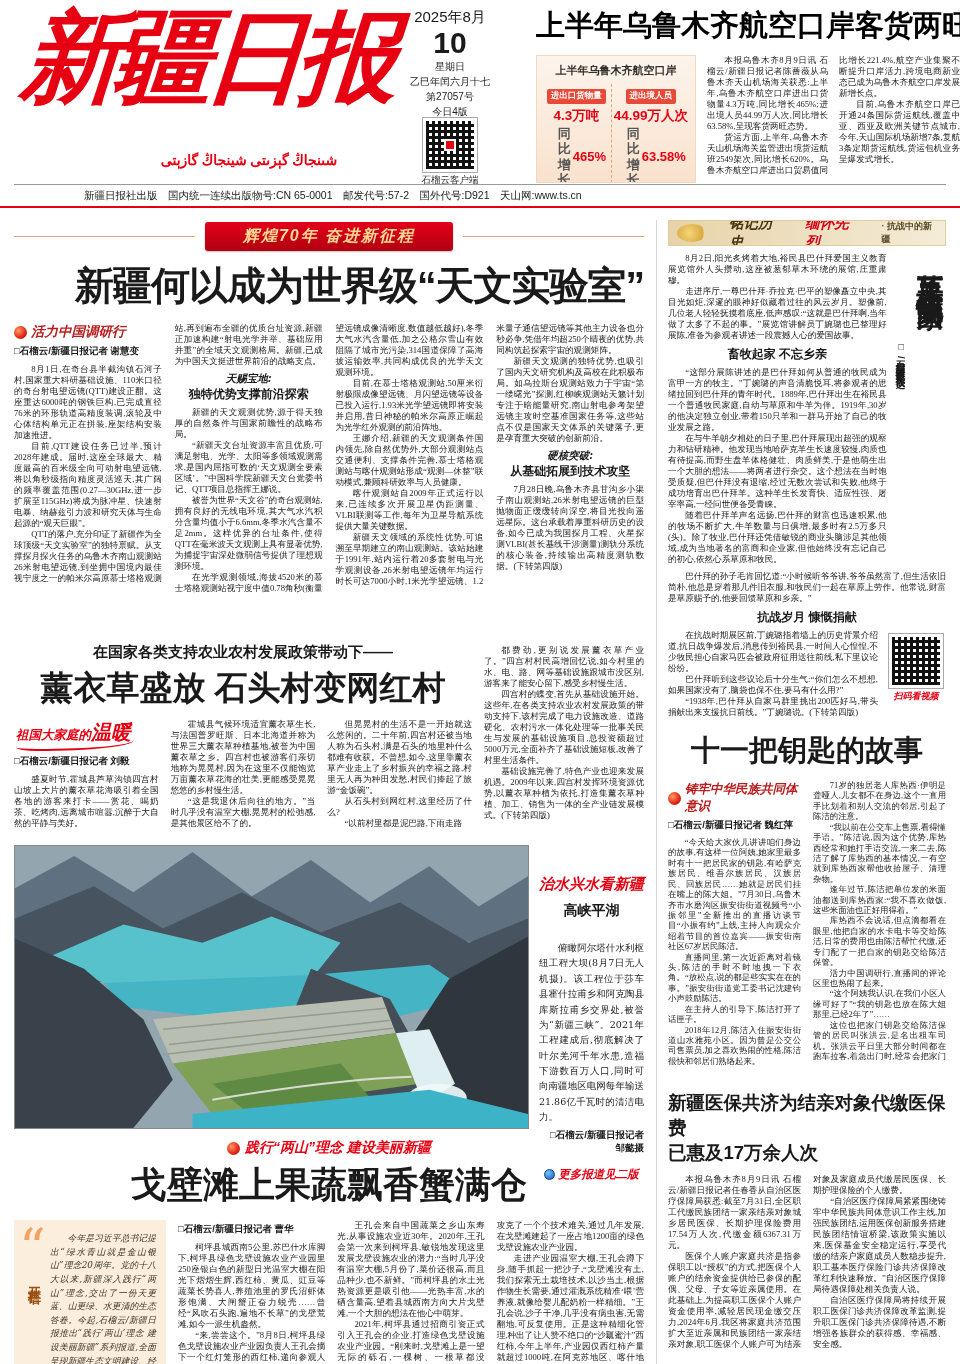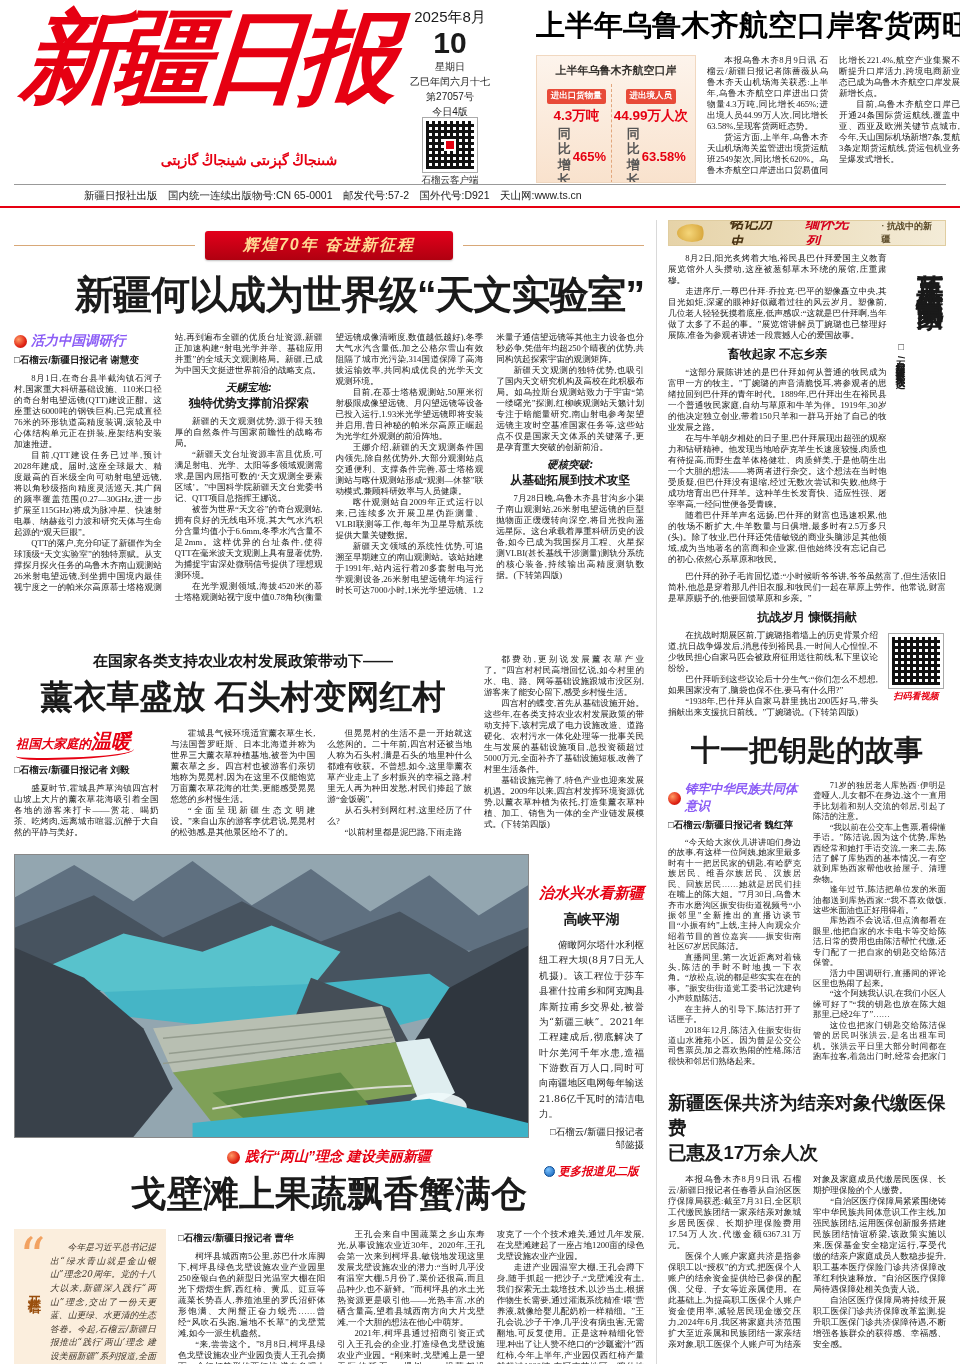--- a/index.html
+++ b/index.html
@@ -62,26 +62,26 @@
   main { display:flex; gap:12px; margin-top:8px; }
   .leftcol { width:630px; }
   .rightcol { flex:1; border-left:1px solid #d9d9d9; padding-left:11px; }
 
   
   .p { margin:0; text-indent:2em; text-align:justify; font-size:8.6px; line-height:1.28; }
   .sub { text-align:center; font-family:"Liberation Sans",sans-serif; margin:5px 0 4px; break-inside:avoid; }
   .sub-k { font-size:10.5px; font-weight:bold; font-style:italic; font-family:"DejaVu Serif",serif;}
   .sub-t { font-size:12px; font-weight:900; }
   .byline { font-family:"Liberation Sans",sans-serif; font-weight:bold; font-size:9.5px; margin:3px 0 6px; }
-  .kicker { display:flex; align-items:center; gap:4px; color:#8b5cf6; font-family:"Liberation Sans",sans-serif; font-weight:900; font-size:13.5px; margin-bottom:4px; font-style:italic;}
+  .kicker { display:flex; align-items:center; gap:4px; color:#b91c1c; font-family:"Liberation Sans",sans-serif; font-weight:900; font-size:13.5px; margin-bottom:4px; font-style:italic;}
   .dot { width:13px; height:13px; border-radius:50%; flex:0 0 13px;
     background:radial-gradient(circle at 35% 35%, #ff9a64, #e02414 60%, #a50d0d); }
 
   
-  .banner70 { display:flex; align-items:center; gap:10px; margin:11px 0 8px; }
+  .banner70 { display:flex; align-items:center; gap:10px; margin:2px 0 8px; }
   .banner70::before, .banner70::after { content:""; flex:1; height:1px; background:#d8a878; }
   .b70 {
     background:linear-gradient(180deg,#e3001b,#b00010); color:#ffd993;
     font-family:"Liberation Sans",sans-serif; font-weight:900; font-style:italic;
     font-size:16px; padding:4px 38px; border-radius:3px; letter-spacing:2px; white-space:nowrap;
     box-shadow:0 1px 2px rgba(0,0,0,.25);
   }
 
   .astro-head { text-align:right; font-family:"Liberation Sans",sans-serif; font-weight:900; font-size:39px; letter-spacing:-1px; white-space:nowrap; margin:0 0 10px; }
   .astro-body { height:308px; overflow:hidden; column-count:4; column-gap:13px; }
@@ -97,23 +97,23 @@
     font-family:"DejaVu Serif",serif; break-inside:avoid;}
   .jl-a { font-size:12.5px; } .jl-b { font-size:20px; }
   .lav-side { flex:1; overflow:hidden; padding-top:2px; }
 
   
   .photo-sec { display:flex; gap:10px; margin-top:10px; height:284px; }
   .photo { width:518px; border:1px solid #888; background:#9fb0b8; overflow:hidden; }
   .photo svg { display:block; width:100%; height:100%; }
   .photo-cap { flex:1; padding-top:30px; }
   .cap-logo { text-align:left; color:#e60012; font-family:"DejaVu Serif",serif; font-style:italic; font-weight:900; font-size:15px; margin-bottom:8px; white-space:nowrap;}
-  .cap-title { text-align:center; font-family:"Liberation Sans",sans-serif; font-weight:900; font-size:14px; margin-bottom:8px; }
+  .cap-title { text-align:center; font-family:"Liberation Sans",sans-serif; font-weight:900; font-size:14px; margin-bottom:20px; }
   .cap-text { font-size:9.5px; line-height:1.62; text-indent:2em; text-align:justify; color:#222; font-family:"DejaVu Serif",serif;}
-  .cap-byline { font-size:9.5px; font-weight:normal; font-family:"Liberation Sans",sans-serif; margin-top:4px; text-align:right;}
+  .cap-byline { font-size:9.5px; font-weight:bold; font-family:"Liberation Sans",sans-serif; margin-top:4px; text-align:right;}
   .cap-more { margin-top:12px; text-align:center; color:#e60012; font-family:"Liberation Sans",sans-serif; font-weight:900; font-size:11.5px; font-style:italic;}
   .globe { display:inline-block; width:11px; height:11px; border-radius:50%;
     background:radial-gradient(circle at 35% 30%, #7cc4ff, #0d5bb5); border:1px solid #0a4a94; vertical-align:-2px; margin-right:3px;}
 
   
   .gobi { margin-top:10px; }
   .gobi-kicker { display:flex; align-items:center; justify-content:center; gap:5px; color:#e60012; font-family:"Liberation Sans",sans-serif; font-weight:900; font-style:italic; font-size:14px; margin-bottom:4px;}
   .gobi-head { text-align:center; font-family:"Liberation Sans",sans-serif; font-weight:900; font-size:36px; white-space:nowrap; margin-bottom:10px; }
   .gobi-row { display:flex; gap:12px; height:182px; overflow:hidden;}
   .kailan { width:152px; background:#fbeedd; position:relative; padding:12px 10px 10px 36px; height:172px; overflow:hidden;}
@@ -266,21 +266,21 @@
         <div class="lav-main">
           <div class="lav-kicker">在国家各类支持农业农村发展政策带动下——</div>
           <h2 class="lav-head">薰衣草盛放 石头村变网红村</h2>
           <div class="lav-flow">
             <div class="jia-logo">
               <span class="jl-a">祖国大家庭的</span><span class="jl-b">温暖</span>
             </div>
             <div class="byline">□石榴云/新疆日报记者 刘毅</div>
           <p class="p">盛夏时节,霍城县芦草沟镇四宫村山坡上大片的薰衣草花海吸引着全国各地的游客来打卡——赏花、喝奶茶、吃烤肉,远离城市喧嚣,沉醉于大自然的平静与美好。</p>
               <p class="p">霍城县气候环境适宜薰衣草生长,与法国普罗旺斯、日本北海道并称为世界三大薰衣草种植基地,被誉为中国薰衣草之乡。四宫村也被游客们亲切地称为晃晃村,因为在这里不仅能饱览万亩薰衣草花海的壮美,更能感受晃晃悠悠的乡村慢生活。</p>
-              <p class="p">“全面呈现新疆生态文明建设。”来自山东的游客李优君说,晃晃村的松弛感,是其他景区给不了的。</p>
+              <p class="p">“这是我退休后向往的地方。”当时几乎没有温室大棚,晃晃村的松弛感,是其他景区给不了的。</p>
               <p class="p">但晃晃村的生活不是一开始就这么悠闲的。二十年前,四宫村还被当地人称为石头村,满是石头的地里种什么都难有收获。不曾想,如今,这里靠薰衣草产业走上了乡村振兴的幸福之路,村里无人再为种田发愁,村民们捧起了旅游“金饭碗”。</p>
               <p class="p">从石头村到网红村,这里经历了什么?</p>
               <p class="p">“以前村里都是泥巴路,下雨走路</p>
             </div>
         </div>
         <div class="lav-side">
             <p class="p">都费劲,更别说发展薰衣草产业了。”四宫村村民高增回忆说,如今村里的水、电、路、网等基础设施跟城市没区别,游客来了能安心留下,感受乡村慢生活。</p>
             <p class="p">四宫村的蝶变,首先从基础设施开始。这些年,在各类支持农业农村发展政策的带动支持下,该村完成了电力设施改造、道路硬化、农村污水一体化处理等一批事关民生与发展的基础设施项目,总投资额超过5000万元,全面补齐了基础设施短板,改善了村里生活条件。</p>
             <p class="p">基础设施完善了,特色产业也迎来发展机遇。2009年以来,四宫村发挥环境资源优势,以薰衣草种植为依托,打造集薰衣草种植、加工、销售为一体的全产业链发展模式。(下转第四版)</p>
           </div>

